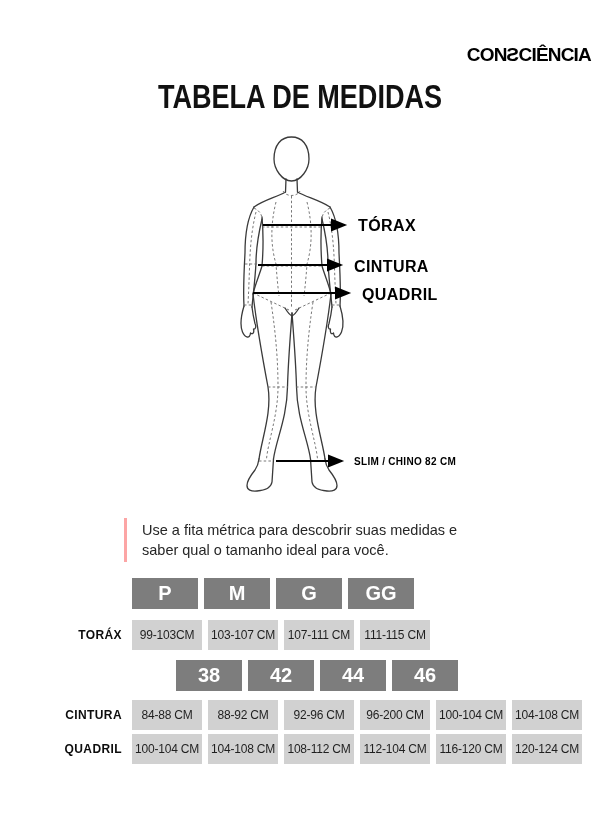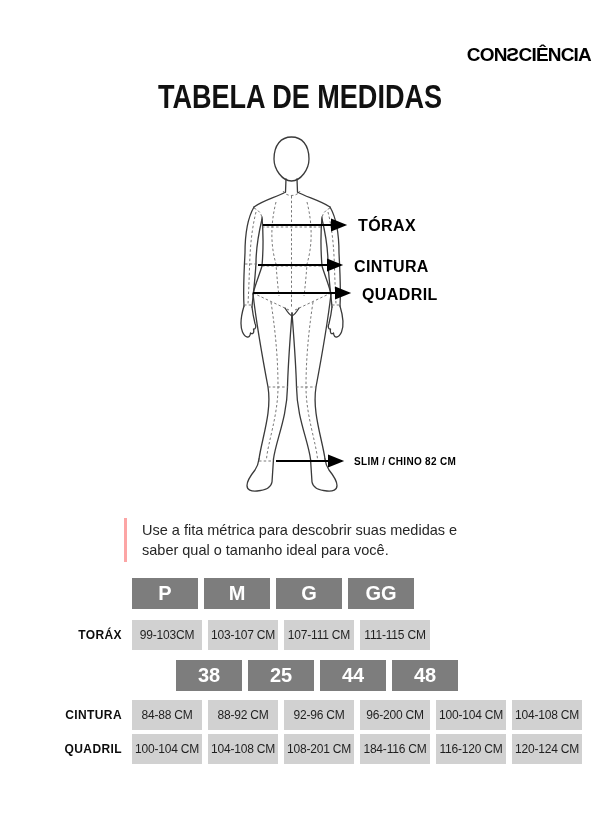--- a/index.html
+++ b/index.html
@@ -127,38 +127,38 @@
   <div class="row-label" style="left:30px;top:620px;width:92px;">TORÁX</div>
   <div class="data-row" style="left:132px;top:620px;">
     <div class="data-cell">99-103CM</div>
     <div class="data-cell">103-107 CM</div>
     <div class="data-cell">107-111 CM</div>
     <div class="data-cell">111-115 CM</div>
   </div>
 
   <div class="hdr-row" style="left:144px;top:660px;margin-left:32px;">
     <div class="hdr-cell">38</div>
-    <div class="hdr-cell">25</div>
+    <div class="hdr-cell">42</div>
     <div class="hdr-cell">44</div>
-    <div class="hdr-cell">48</div>
+    <div class="hdr-cell">46</div>
   </div>
 
   <div class="row-label" style="left:20px;top:700px;width:102px;">CINTURA</div>
   <div class="data-row" style="left:132px;top:700px;">
     <div class="data-cell">84-88 CM</div>
     <div class="data-cell">88-92 CM</div>
     <div class="data-cell">92-96 CM</div>
     <div class="data-cell">96-200 CM</div>
     <div class="data-cell">100-104 CM</div>
     <div class="data-cell">104-108 CM</div>
   </div>
 
   <div class="row-label" style="left:20px;top:734px;width:102px;">QUADRIL</div>
   <div class="data-row" style="left:132px;top:734px;">
     <div class="data-cell">100-104 CM</div>
     <div class="data-cell">104-108 CM</div>
-    <div class="data-cell">108-201 CM</div>
-    <div class="data-cell">184-116 CM</div>
+    <div class="data-cell">108-112 CM</div>
+    <div class="data-cell">112-104 CM</div>
     <div class="data-cell">116-120 CM</div>
     <div class="data-cell">120-124 CM</div>
   </div>
 
 </div>
 
 </body></html>

